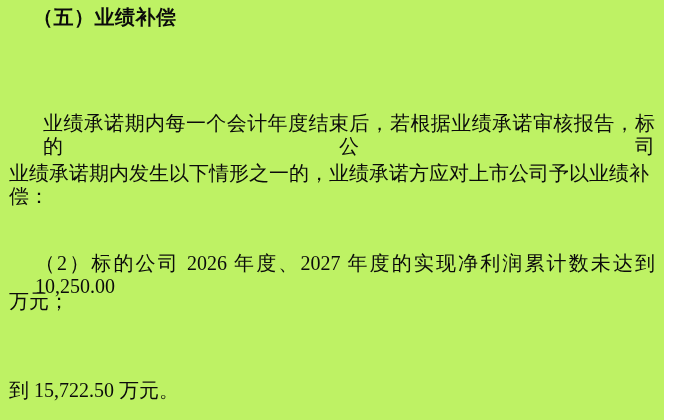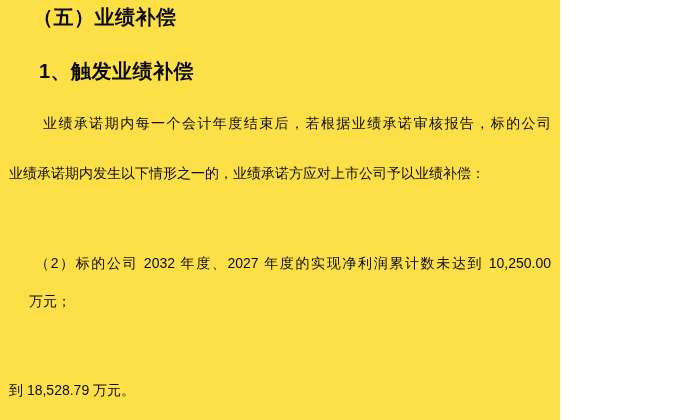--- a/index.html
+++ b/index.html
@@ -2,32 +2,32 @@
 <html><head>
 <meta charset="utf-8">
 <style>
   html, body {
     margin: 0;
     padding: 0;
     background: #ffffff;
   }
   .page {
     position: relative;
-    width: 560px;
+    width: 664px;
     height: 420px;
-    background: #fde047;
+    background: #bef264;
     color: #0b0b0b;
-    font-family: Liberation Sans, sans-serif;
+    font-family: Liberation Serif, serif;
     overflow: hidden;
   }
   .line {
     position: absolute;
     left: 9px;
     right: 9px;
-    font-size: 14px;
+    font-size: 20px;
     line-height: 23px;
     color: #0b0b0b;
   }
   .heading {
     font-weight: 700;
     font-size: 20px;
     line-height: 24px;
     letter-spacing: 0.5px;
   }
   .h1 { top: 5px;  padding-left: 24px; }
@@ -36,38 +36,37 @@
   .just {
     text-align: justify;
     text-align-last: justify;
   }
   .indent-body { padding-left: 34px; }  
   .indent-item { padding-left: 26px; }  
   .p1a { top: 112px; }
   .p1b { top: 150px; margin-top: 12px; }
   .i1  { top: 199px; }
   .i2a { top: 252px; }
-  .i2b { top: 290px; margin-left: 20px; }
+  .i2b { top: 290px; }
   .i3a { top: 341px; }
   .i3b { top: 379px; }
 </style>
 </head>
 <body>
 
 <div class="page">
 
   <div class="line heading h1">（五）业绩补偿</div>
 
-  <div class="line heading h2">1、触发业绩补偿</div>
 
   <div class="line just indent-body p1a">业绩承诺期内每一个会计年度结束后，若根据业绩承诺审核报告，标的公司</div>
 
   <div class="line p1b">业绩承诺期内发生以下情形之一的，业绩承诺方应对上市公司予以业绩补偿：</div>
 
 
-  <div class="line just indent-item i2a">（2）标的公司 2032 年度、2027 年度的实现净利润累计数未达到 10,250.00</div>
+  <div class="line just indent-item i2a">（2）标的公司 2026 年度、2027 年度的实现净利润累计数未达到 10,250.00</div>
 
   <div class="line i2b">万元；</div>
 
 
-  <div class="line i3b">到 18,528.79 万元。</div>
+  <div class="line i3b">到 15,722.50 万元。</div>
 
 </div>
 
 </body></html>

